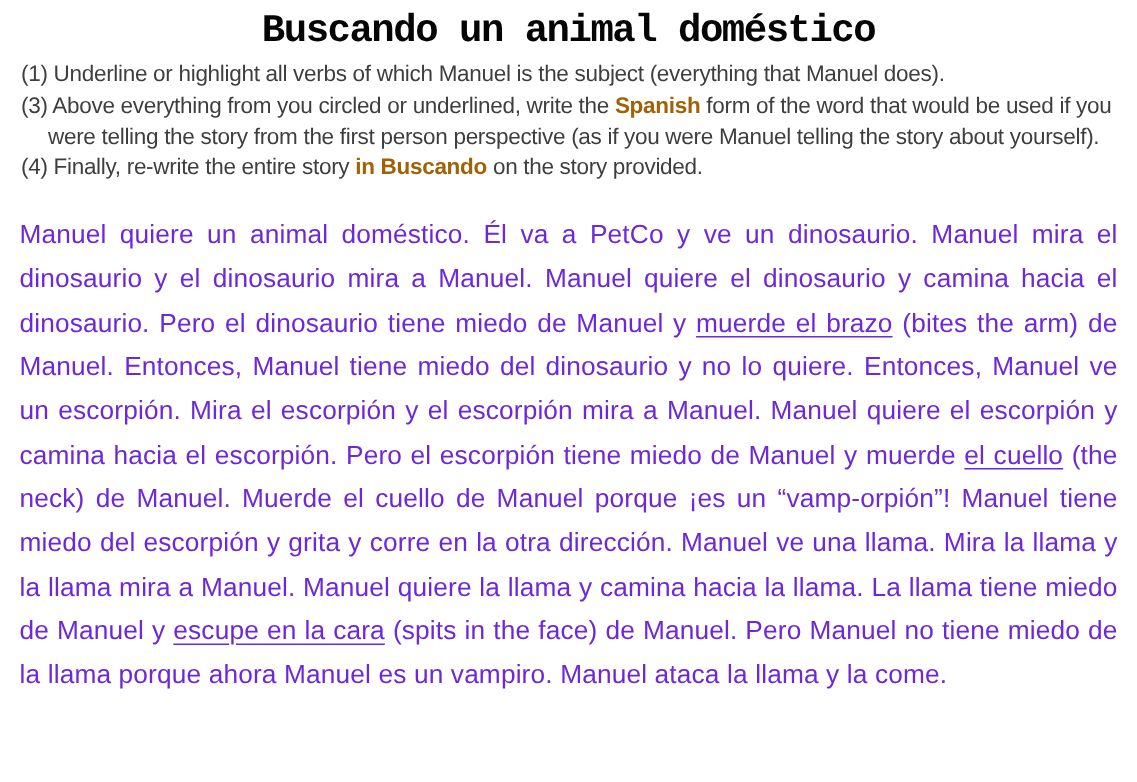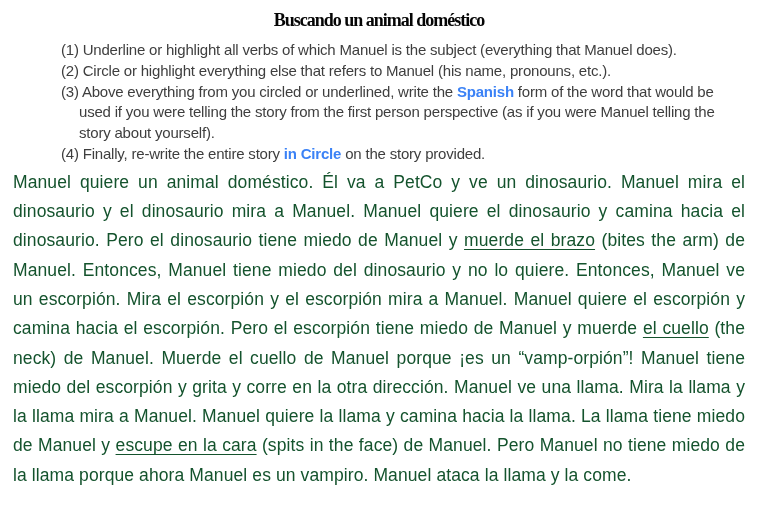--- a/index.html
+++ b/index.html
@@ -10,78 +10,73 @@
   .page {
     position: relative;
     width: 758px;
     height: 521px;
     background: #ffffff;
     overflow: hidden;
     font-family: "Liberation Sans", "DejaVu Sans", sans-serif;
   }
   .title {
     text-align: center;
-    font-family: Liberation Serif, serif;
+    font-family: Liberation Mono, monospace;
     font-weight: bold;
-    font-size: 18px;
+    font-size: 26px;
     letter-spacing: -1px;
     color: #050505;
     padding-top: 4px;
     line-height: 33px;
   }
   .instructions {
     margin: 3px 10px 0 14px;
     font-size: 15px;
     line-height: 20.8px;
     color: #3e3e3e;
     letter-spacing: -0.2px;
   }
   .instr {
     padding-left: 18px;
     text-indent: -18px;
-    margin-left: 47px;
   }
   .b {
     font-weight: bold;
-    color: #3b82f6;
+    color: #a16207;
   }
   .story {
-    margin: 3px 13px 0 13px;
+    margin: 19px 13px 0 13px;
     text-align: justify;
     font-size: 17.5px;
     line-height: 29.3px;
-    color: #14532d;
+    color: #6d28d9;
     letter-spacing: 0.1px;
   }
   .u {
     text-decoration: underline;
     text-underline-offset: 3px;
   }
 </style>
 </head>
 <body>
 
 <div class="page">
 
   <div class="title">Buscando un animal doméstico</div>
 
   <div class="instructions">
     <div class="instr">
       <span class="num">(1)</span>
       <span>Underline or highlight all verbs of which Manuel is the subject (everything that Manuel does).</span>
     </div>
     <div class="instr">
-      <span class="num">(2)</span>
-      <span>Circle or highlight everything else that refers to Manuel (his name, pronouns, etc.).</span>
-    </div>
-    <div class="instr">
       <span class="num">(3)</span>
       <span>Above everything from you circled or underlined, write the </span><span class="b">Spanish</span><span> form of the word that would be used if you were telling the story from the first person perspective (as if you were Manuel telling the story about yourself).</span>
     </div>
     <div class="instr">
       <span class="num">(4)</span>
-      <span>Finally, re-write the entire story </span><span class="b">in Circle</span><span> on the story provided.</span>
+      <span>Finally, re-write the entire story </span><span class="b">in Buscando</span><span> on the story provided.</span>
     </div>
   </div>
 
   <p class="story"><span>Manuel quiere un animal doméstico. Él va a PetCo y ve un dinosaurio. Manuel mira el dinosaurio y el dinosaurio mira a Manuel. Manuel quiere el dinosaurio y camina hacia el dinosaurio. Pero el dinosaurio tiene miedo de Manuel y </span><span class="u">muerde el brazo</span><span> (bites the arm) de Manuel. Entonces, Manuel tiene miedo del dinosaurio y no lo quiere. Entonces, Manuel ve un escorpión. Mira el escorpión y el escorpión mira a Manuel. Manuel quiere el escorpión y camina hacia el escorpión. Pero el escorpión tiene miedo de Manuel y muerde </span><span class="u">el cuello</span><span> (the neck) de Manuel. Muerde el cuello de Manuel porque ¡es un “vamp-orpión”! Manuel tiene miedo del escorpión y grita y corre en la otra dirección. Manuel ve una llama. Mira la llama y la llama mira a Manuel. Manuel quiere la llama y camina hacia la llama. La llama tiene miedo de Manuel y </span><span class="u">escupe en la cara</span><span> (spits in the face) de Manuel. Pero Manuel no tiene miedo de la llama porque ahora Manuel es un vampiro. Manuel ataca la llama y la come.</span></p>
 
 </div>
 
 </body></html>

